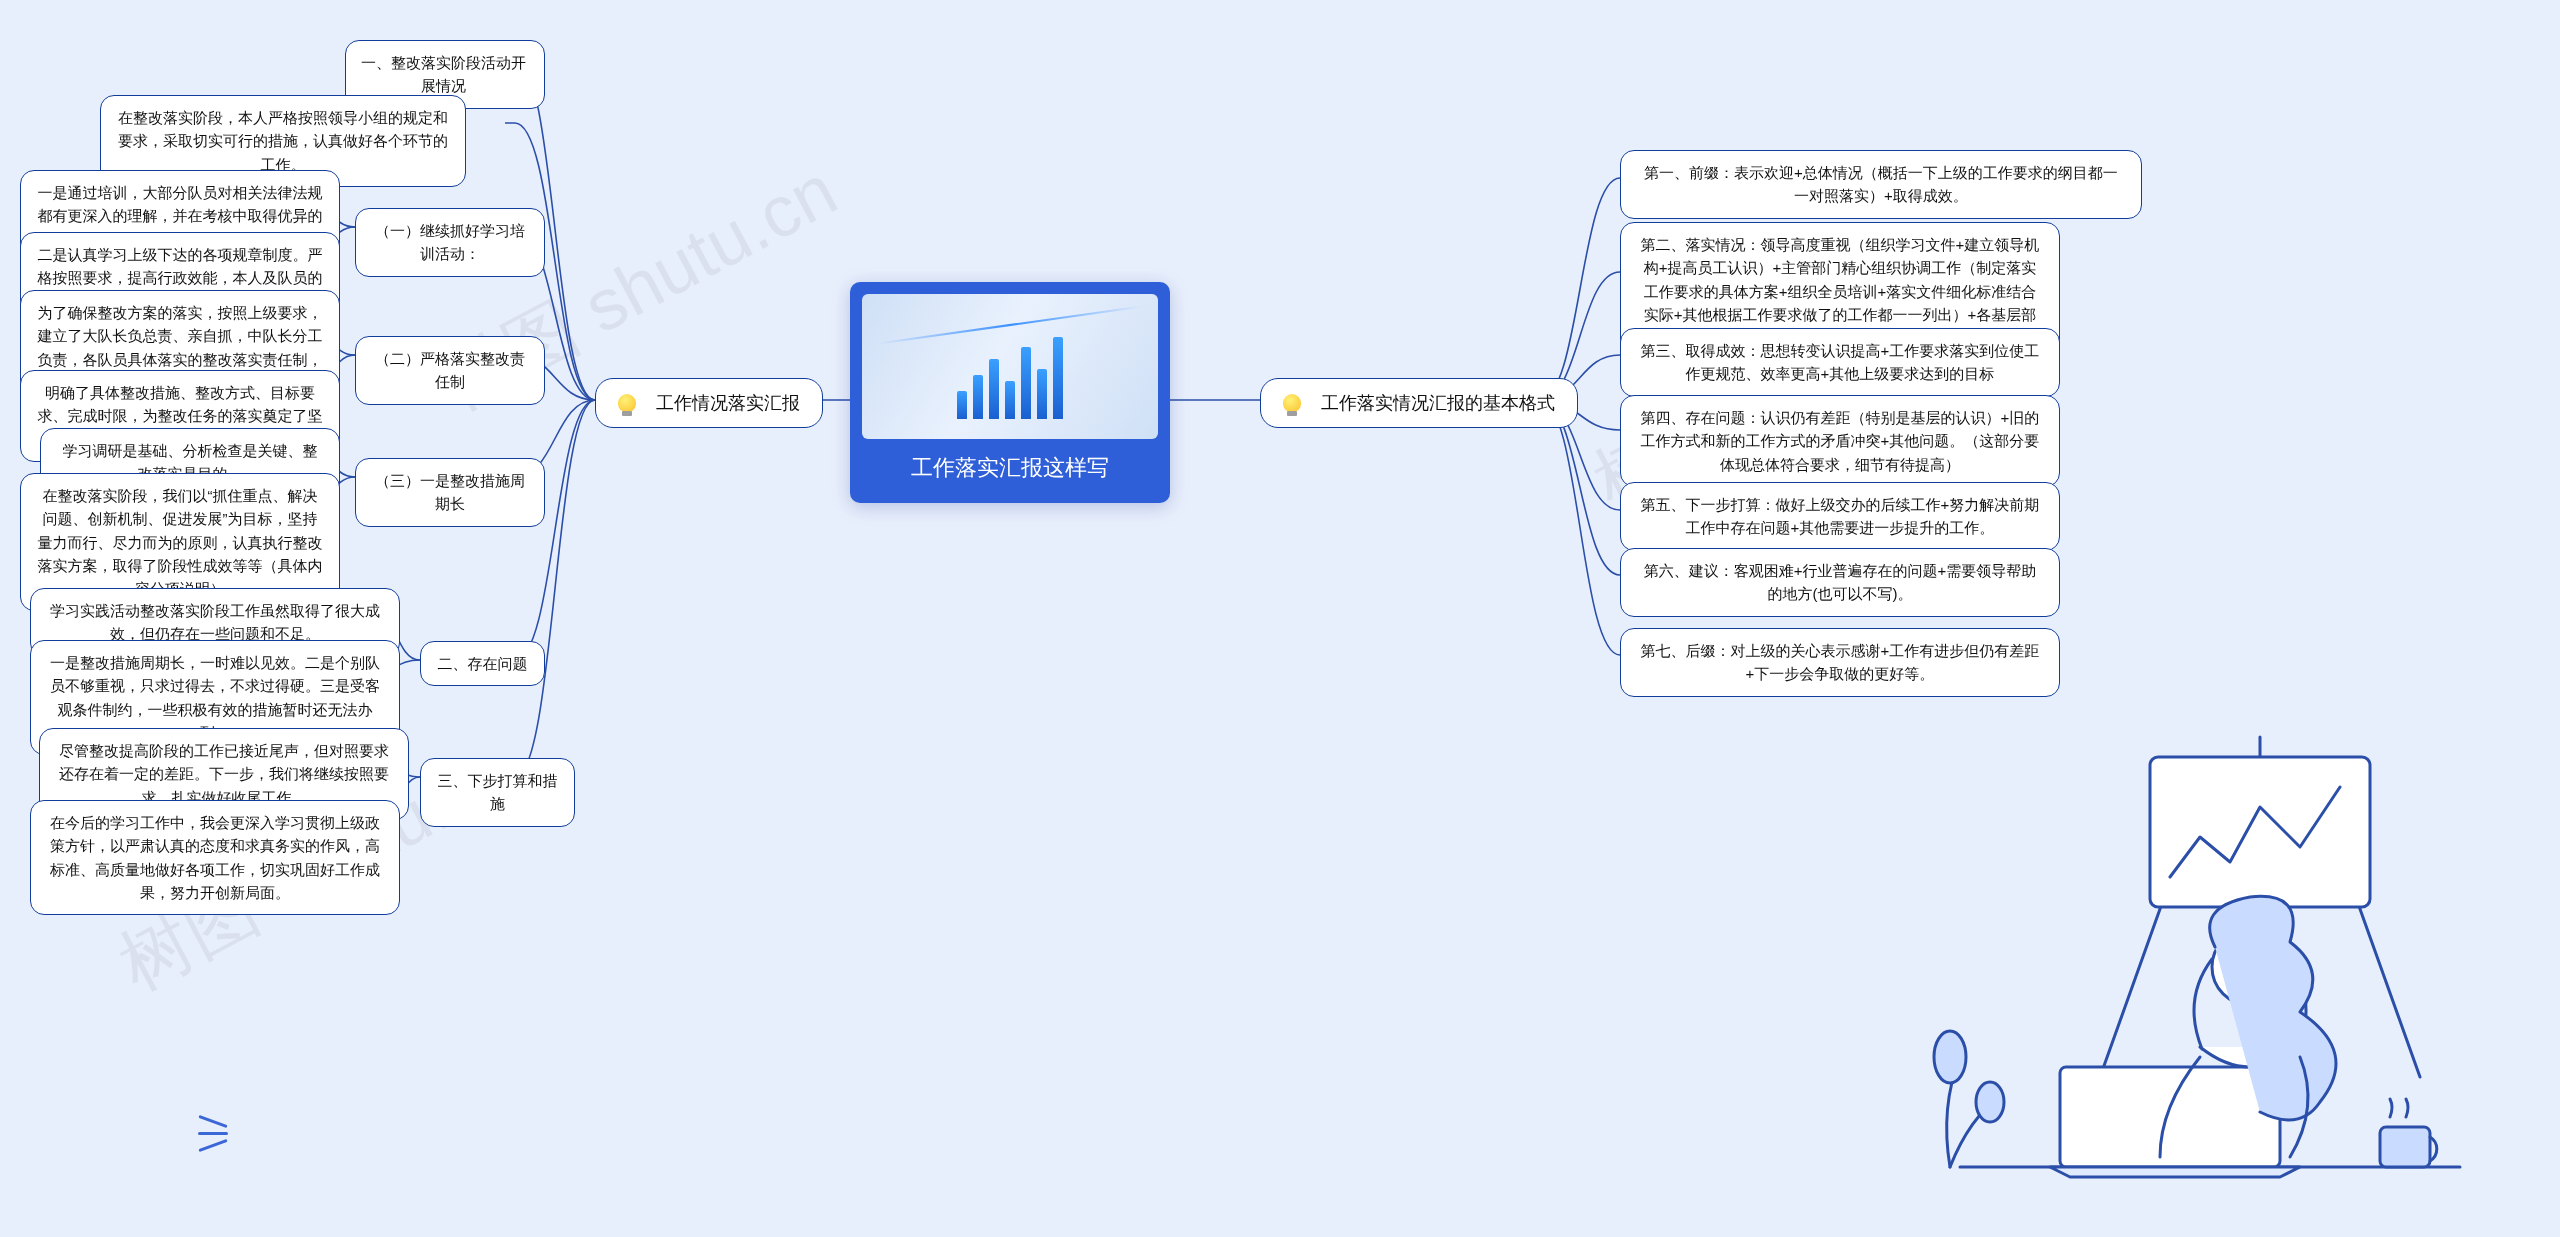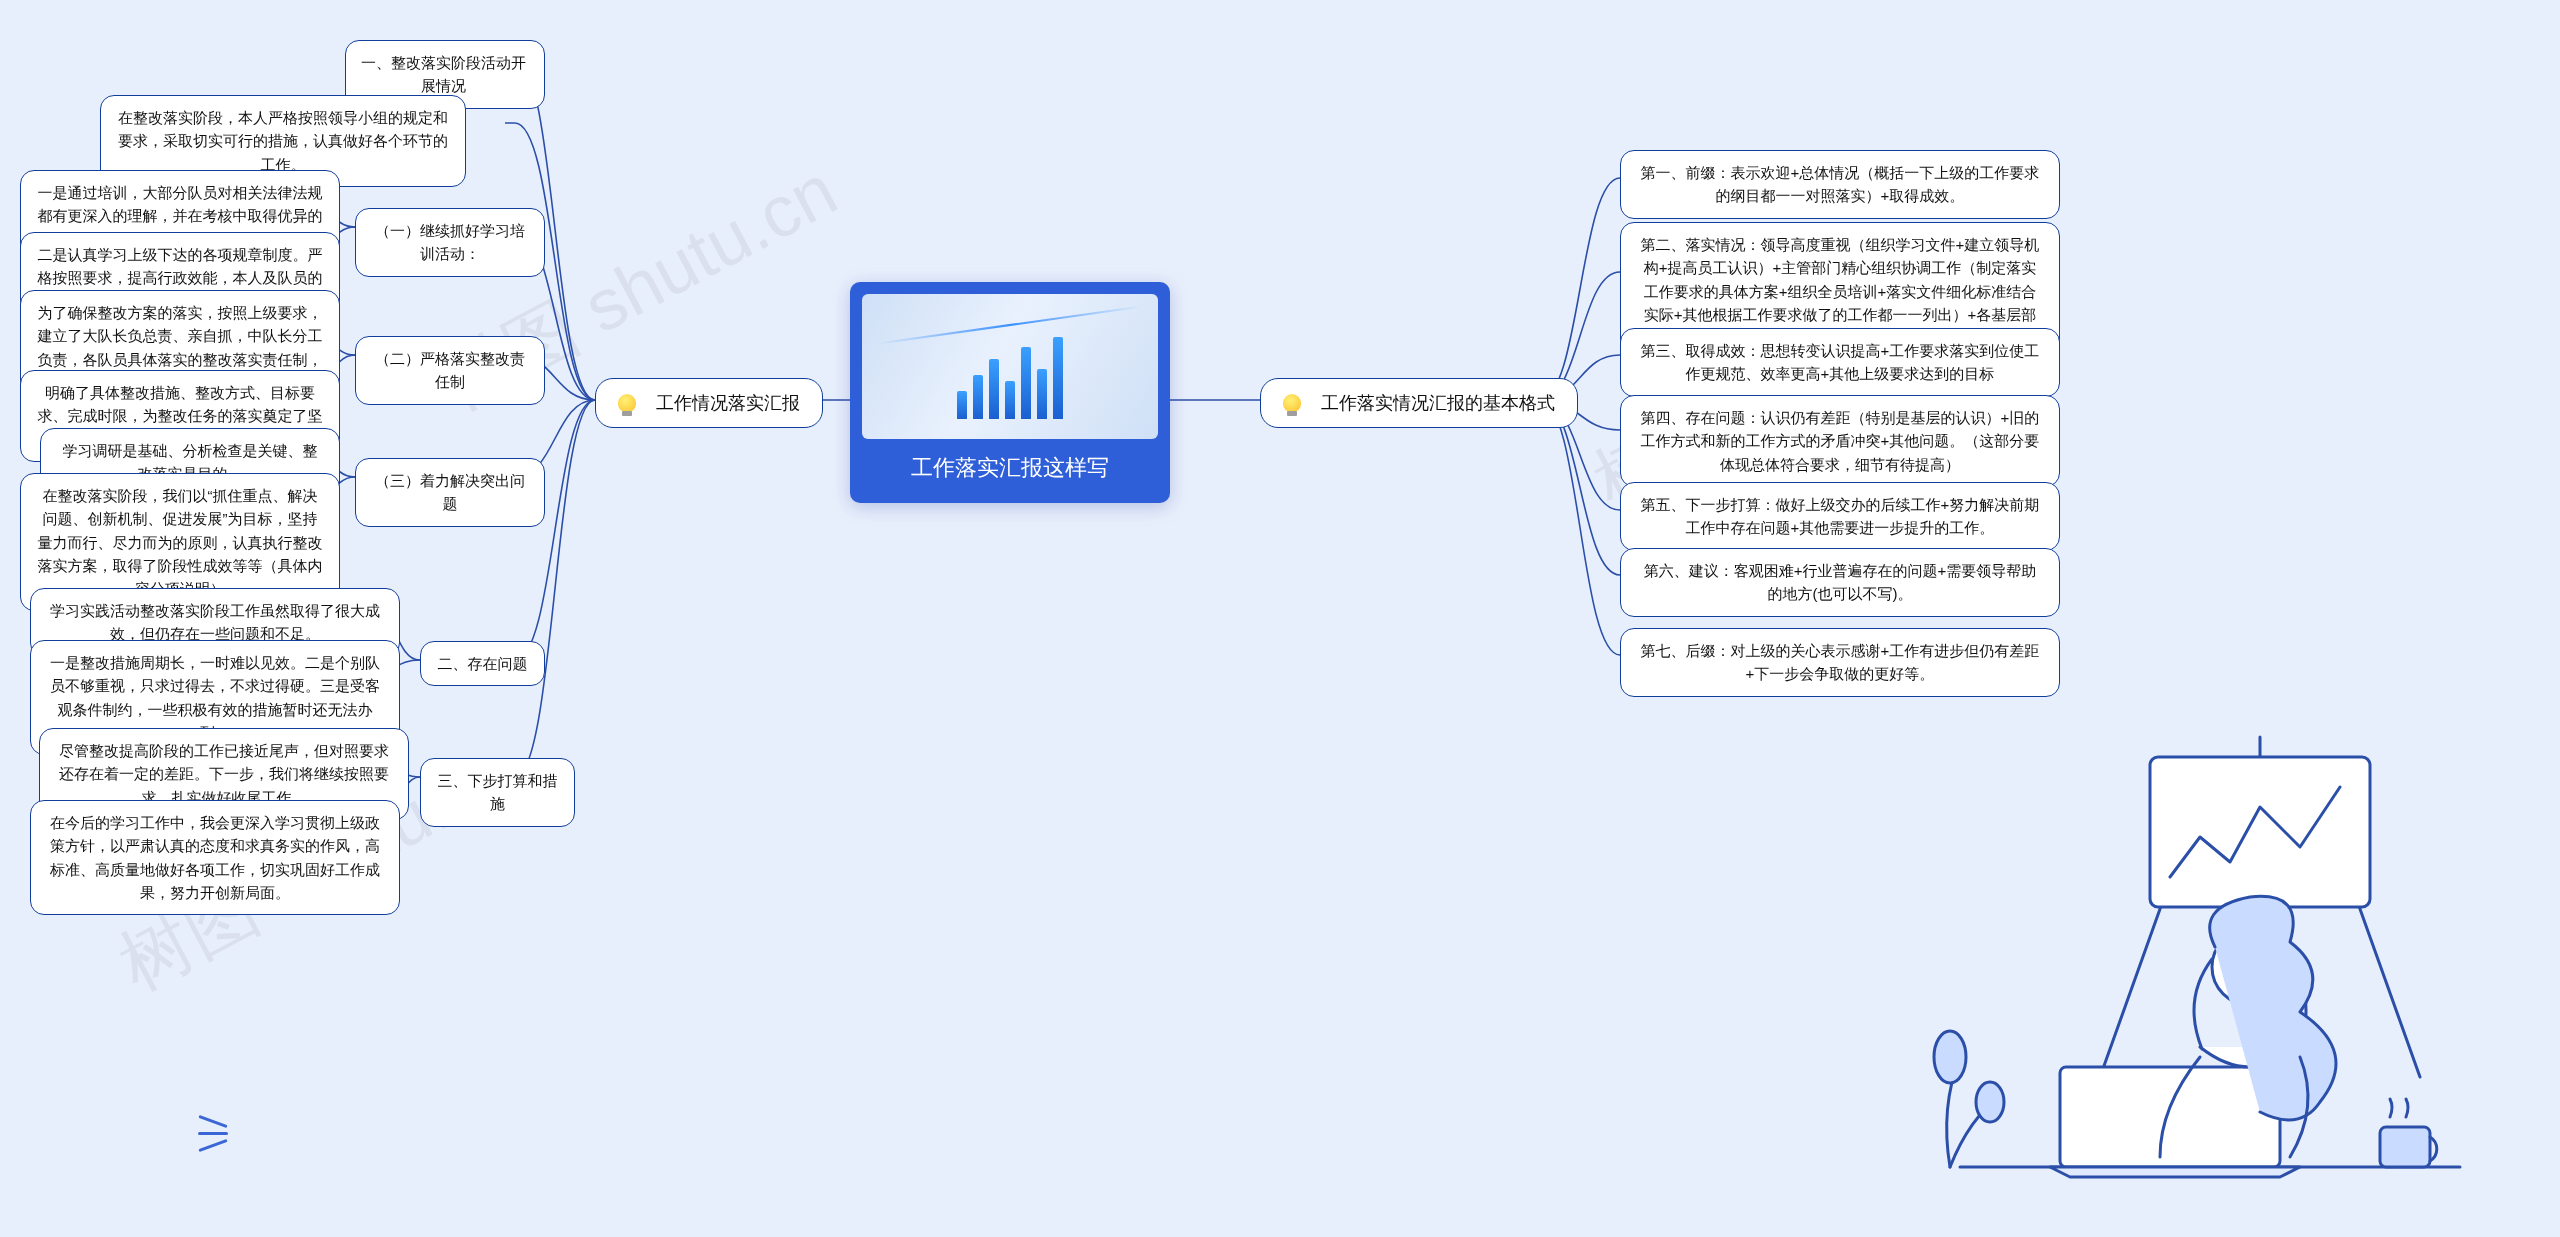--- a/index.html
+++ b/index.html
@@ -235,21 +235,21 @@
       <span>（二）严格落实整改责任制</span>
     </div>
   <div class="node" style="left:20px; top:290px; width:320px;">
       <span>为了确保整改方案的落实，按照上级要求，建立了大队长负总责、亲自抓，中队长分工负责，各队员具体落实的整改落实责任制，确定了整改落实的监督保障机制。</span>
     </div>
   <div class="node" style="left:20px; top:370px; width:320px;">
       <span>明确了具体整改措施、整改方式、目标要求、完成时限，为整改任务的落实奠定了坚实基础。</span>
     </div>
 
   <div class="node" style="left:355px; top:458px; width:190px;">
-      <span>（三）着力解决突出问题</span>
+      <span>（三）一是整改措施周期长</span>
     </div>
   <div class="node" style="left:40px; top:428px; width:300px;">
       <span>学习调研是基础、分析检查是关键、整改落实是目的。</span>
     </div>
   <div class="node" style="left:20px; top:473px; width:320px;">
       <span>在整改落实阶段，我们以“抓住重点、解决问题、创新机制、促进发展”为目标，坚持量力而行、尽力而为的原则，认真执行整改落实方案，取得了阶段性成效等等（具体内容分项说明）</span>
     </div>
 
   <div class="node" style="left:420px; top:641px; width:125px;">
       <span>二、存在问题</span>
@@ -264,21 +264,21 @@
   <div class="node" style="left:420px; top:758px; width:155px;">
       <span>三、下步打算和措施</span>
     </div>
   <div class="node" style="left:30px; top:728px; width:370px;margin-left:9px;">
       <span>尽管整改提高阶段的工作已接近尾声，但对照要求还存在着一定的差距。下一步，我们将继续按照要求，扎实做好收尾工作。</span>
     </div>
   <div class="node" style="left:30px; top:800px; width:370px;">
       <span>在今后的学习工作中，我会更深入学习贯彻上级政策方针，以严肃认真的态度和求真务实的作风，高标准、高质量地做好各项工作，切实巩固好工作成果，努力开创新局面。</span>
     </div>
 
-  <div class="node" style="left:1620px; top:150px; width:440px;">
+  <div class="node" style="left:1620px; top:150px; width:522px;">
       <span>第一、前缀：表示欢迎+总体情况（概括一下上级的工作要求的纲目都一一对照落实）+取得成效。</span>
     </div>
   <div class="node" style="left:1620px; top:222px; width:440px;">
       <span>第二、落实情况：领导高度重视（组织学习文件+建立领导机构+提高员工认识）+主管部门精心组织协调工作（制定落实工作要求的具体方案+组织全员培训+落实文件细化标准结合实际+其他根据工作要求做了的工作都一一列出）+各基层部门落实方案（统一认识+稳步推进）</span>
     </div>
   <div class="node" style="left:1620px; top:328px; width:440px;">
       <span>第三、取得成效：思想转变认识提高+工作要求落实到位使工作更规范、效率更高+其他上级要求达到的目标</span>
     </div>
   <div class="node" style="left:1620px; top:395px; width:440px;">
       <span>第四、存在问题：认识仍有差距（特别是基层的认识）+旧的工作方式和新的工作方式的矛盾冲突+其他问题。（这部分要体现总体符合要求，细节有待提高）</span>

